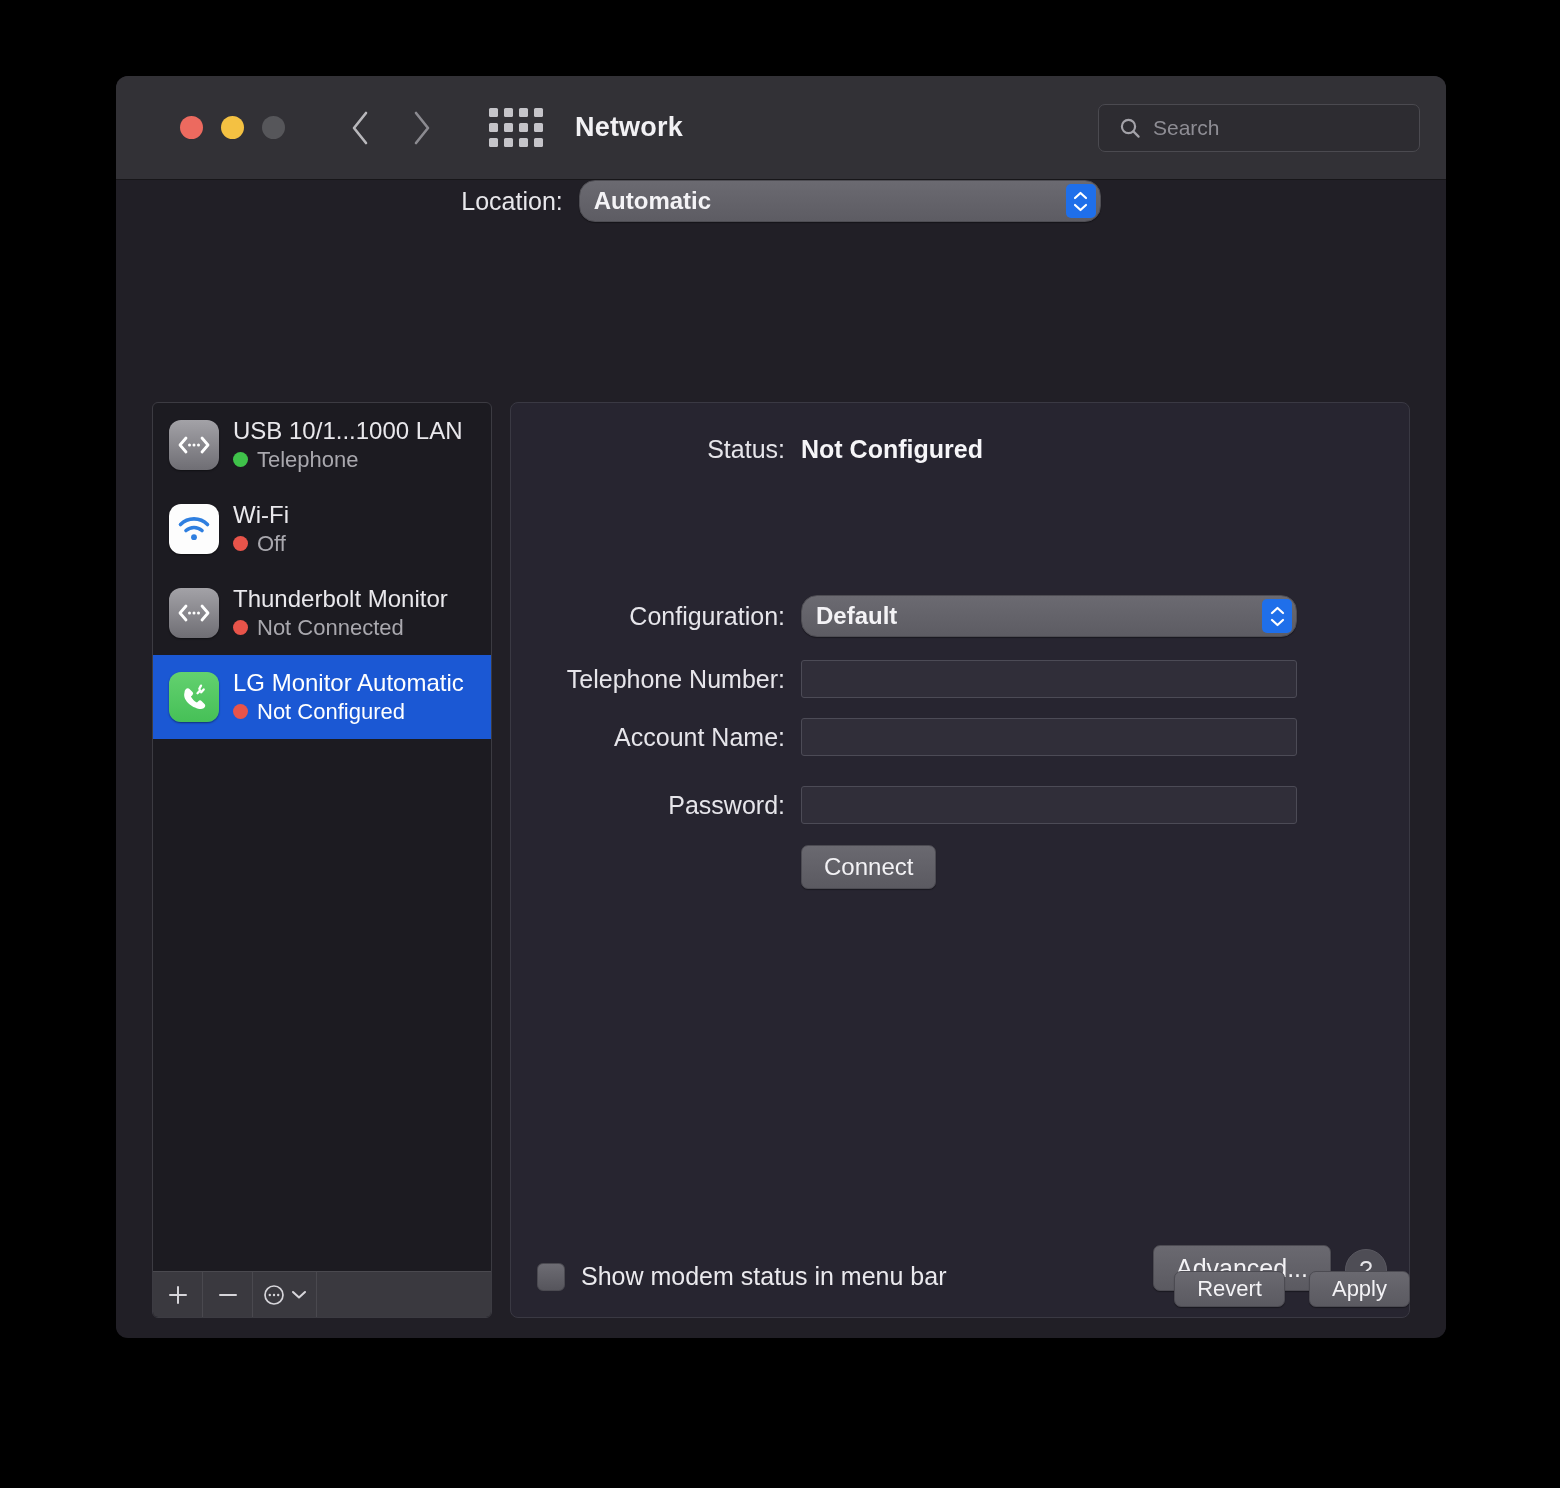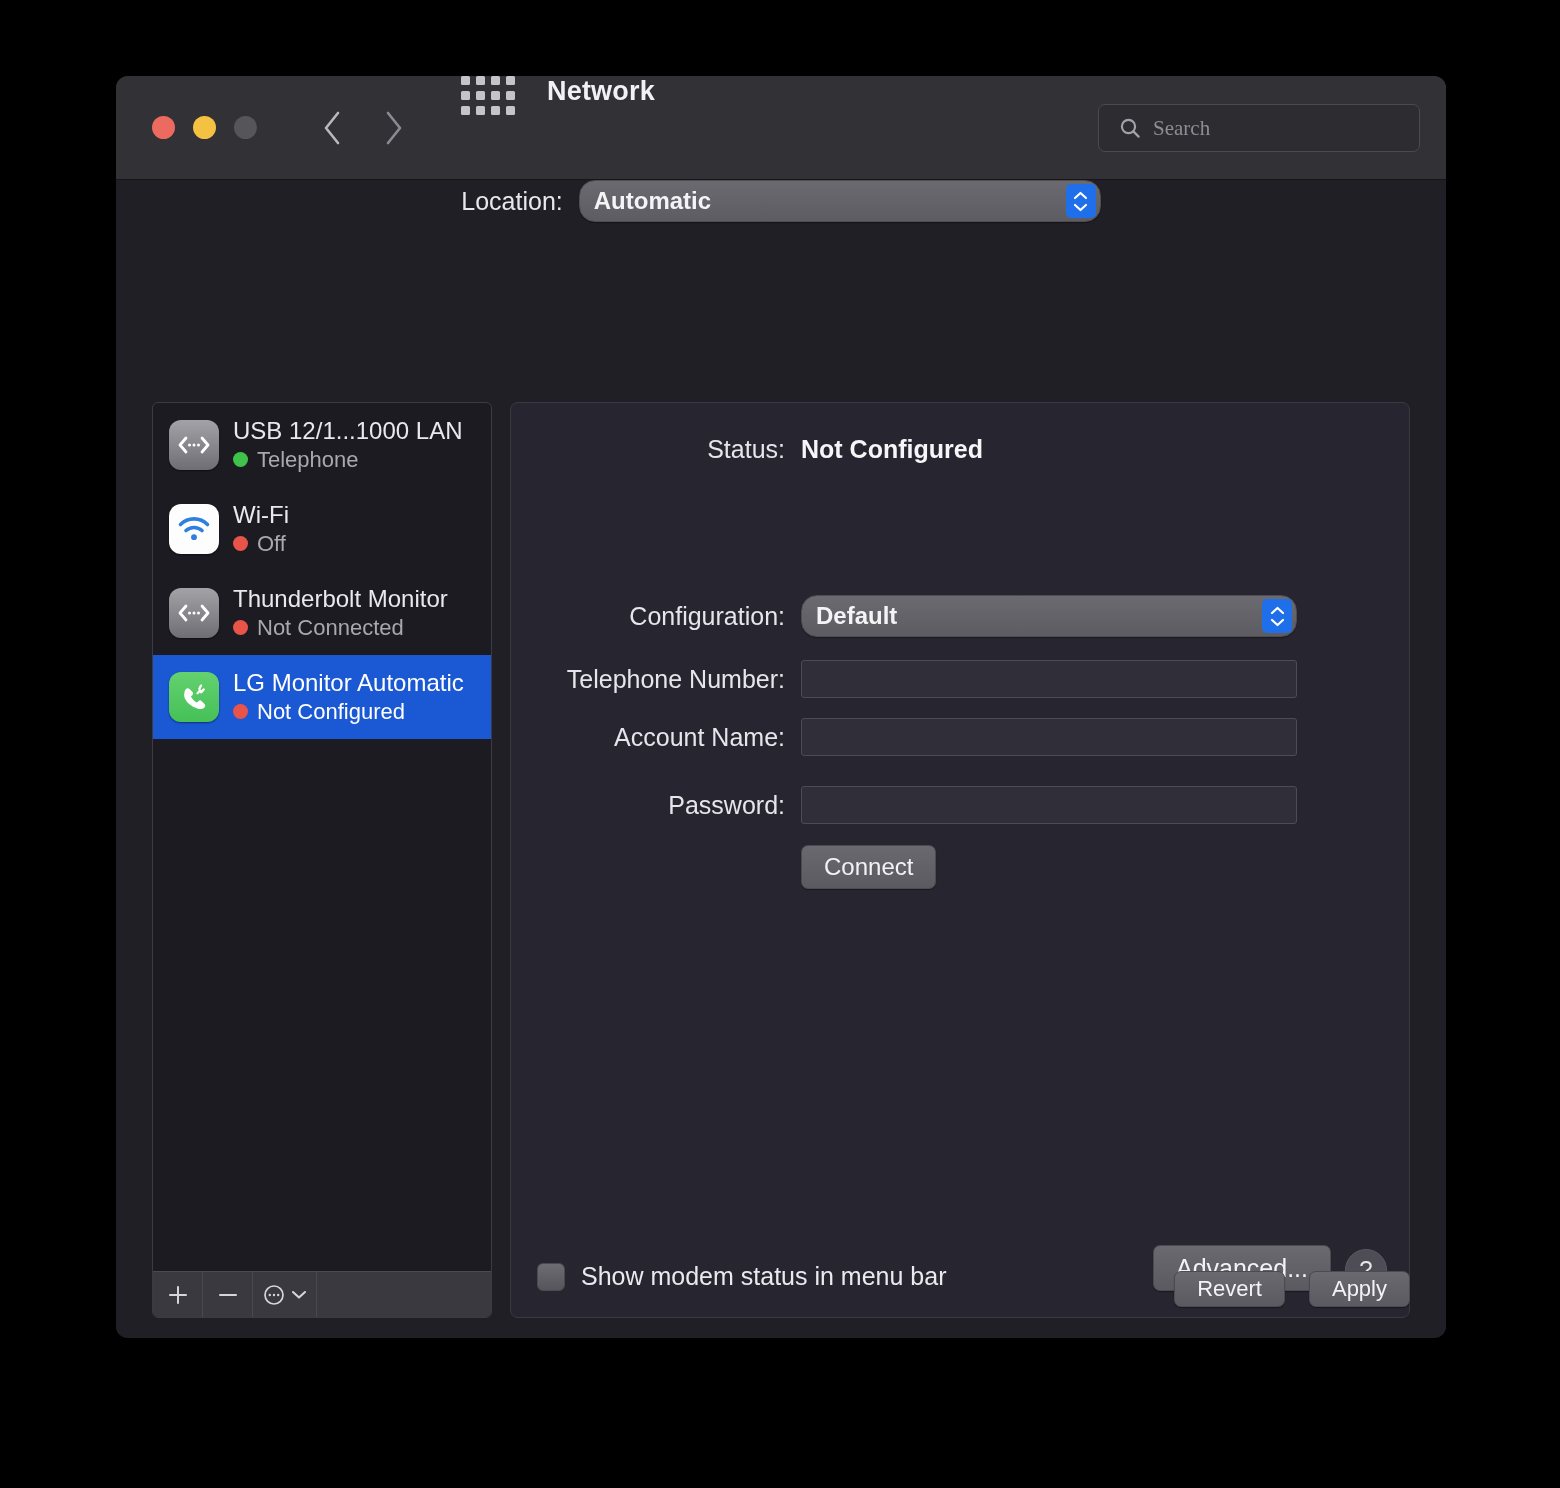--- a/index.html
+++ b/index.html
@@ -25,20 +25,22 @@
     overflow: hidden;
   }
 
   
   #titlebar {
     position: relative;
     height: 104px;
     background: #323136;
     border-bottom: 1px solid #171619;
     display: flex;
+    align-items: center;
+    padding-left: 28px;
   }
   .traffic-lights {
     display: flex;
     align-items: center;
     gap: 18px;
     margin-left: 36px;
   }
   .light { width: 23px; height: 23px; border-radius: 50%; }
   .light.red    { background: #ec6a5f; }
   .light.yellow { background: #f4c142; }
@@ -84,21 +86,21 @@
     padding: 0 12px;
   }
   #search-box svg { flex: none; color: #a3a2a8; margin-left: 8px; }
   #search-input {
     flex: 1;
     background: transparent;
     border: none;
     outline: none;
     color: #e6e5e9;
     font-size: 21px;
-    font-family: Liberation Serif, serif;
+    font-family: Liberation Sans, sans-serif;
     margin-left: 12px;
   }
   #search-input::placeholder { color: #8e8d94; }
 
   
   #body { position: relative; height: 1157px; background: #211f26; }
 
   
   #location-row {
     display: flex;
@@ -412,21 +414,21 @@
             <span class="svc-icon eth">
               <svg width="34" height="20" viewBox="0 0 34 20" fill="none" stroke="#ffffff" stroke-width="2.8" stroke-linecap="round" stroke-linejoin="round">
                 <polyline points="9,3 3,10 9,17"></polyline>
                   <polyline points="25,3 31,10 25,17"></polyline>
                 <circle cx="12.5" cy="10" r="1.5" fill="#fff" stroke="none"></circle>
                   <circle cx="17" cy="10" r="1.5" fill="#fff" stroke="none"></circle>
                   <circle cx="21.5" cy="10" r="1.5" fill="#fff" stroke="none"></circle>
               </svg>
             </span>
             <span class="svc-text">
-              <span class="svc-name">USB 12/1...1000 LAN</span>
+              <span class="svc-name">USB 10/1...1000 LAN</span>
               <span class="svc-status">
                 <span class="dot green"></span>
                 <span class="svc-status-text">Telephone</span>
               </span>
             </span>
           </div>
 
           <div class="service-row">
             <span class="svc-icon wifi">
               <svg width="34" height="26" viewBox="0 0 34 26" fill="none" stroke="#2f7fe0" stroke-width="3.6" stroke-linecap="round">

